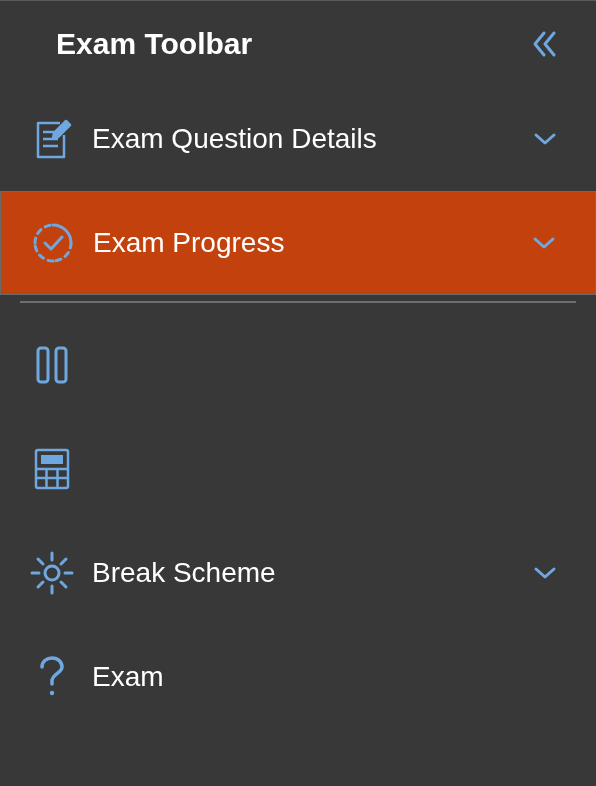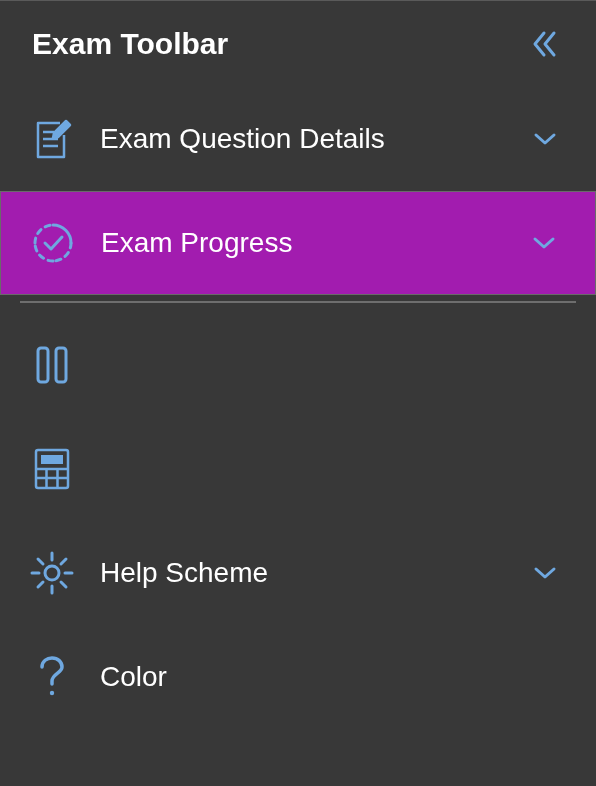--- a/index.html
+++ b/index.html
@@ -13,21 +13,21 @@
   }
   .panel {
     width: 100%;
     height: 100%;
     border-top: 1px solid #5a5a5a;
   }
   .header {
     display: flex;
     align-items: center;
     justify-content: space-between;
-    padding: 26px 36px 26px 32px;
+    padding: 26px 36px 26px 56px;
   }
   .header-title {
     font-size: 30px;
     font-weight: 700;
     color: #ffffff;
   }
   .collapse-btn {
     display: flex;
     align-items: center;
     justify-content: center;
@@ -36,24 +36,24 @@
   .menu {
     display: flex;
     flex-direction: column;
   }
   .menu-item {
     display: flex;
     align-items: center;
     height: 104px;
     padding: 0 36px 0 24px;
     cursor: pointer;
-    gap: 20px;
+    gap: 12px;
   }
   .menu-item.selected {
-    background: #a21caf;
+    background: #c2410c;
     border: 1px solid #6a6a6a;
   }
   .icon-slot {
     width: 56px;
     height: 56px;
     display: flex;
     align-items: center;
     justify-content: center;
     flex-shrink: 0;
   }
@@ -163,33 +163,33 @@
           <line x1="23" y1="3" x2="23" y2="10"></line>
           <line x1="23" y1="36" x2="23" y2="43"></line>
           <line x1="3" y1="23" x2="10" y2="23"></line>
           <line x1="36" y1="23" x2="43" y2="23"></line>
           <line x1="9" y1="9" x2="14" y2="14"></line>
           <line x1="32" y1="32" x2="37" y2="37"></line>
           <line x1="9" y1="37" x2="14" y2="32"></line>
           <line x1="32" y1="14" x2="37" y2="9"></line>
         </svg>
       </div>
-      <div class="item-label">Help Scheme</div>
+      <div class="item-label">Break Scheme</div>
       <div class="chevron-slot">
         <svg width="24" height="14" viewBox="0 0 24 14" fill="none" stroke="#6fa8e0" stroke-width="3" stroke-linecap="round" stroke-linejoin="round">
           <polyline points="3,3 12,11 21,3"></polyline>
         </svg>
       </div>
     </div>
 
     <div class="menu-item">
       <div class="icon-slot">
         <svg width="30" height="44" viewBox="0 0 30 44" fill="none" stroke="#6fa8e0" stroke-width="3.5" stroke-linecap="round">
           <path d="M5 12 C5 6 10 3 15 3 C21 3 25 7 25 12 C25 18 15 19 15 26 L15 29"></path>
           <circle cx="15" cy="38" r="2.2" fill="#6fa8e0" stroke="none"></circle>
         </svg>
       </div>
-      <div class="item-label">Color</div>
+      <div class="item-label">Exam</div>
       <div class="chevron-slot"></div>
     </div>
 
   </div>
 </div>
 
 </body></html>

